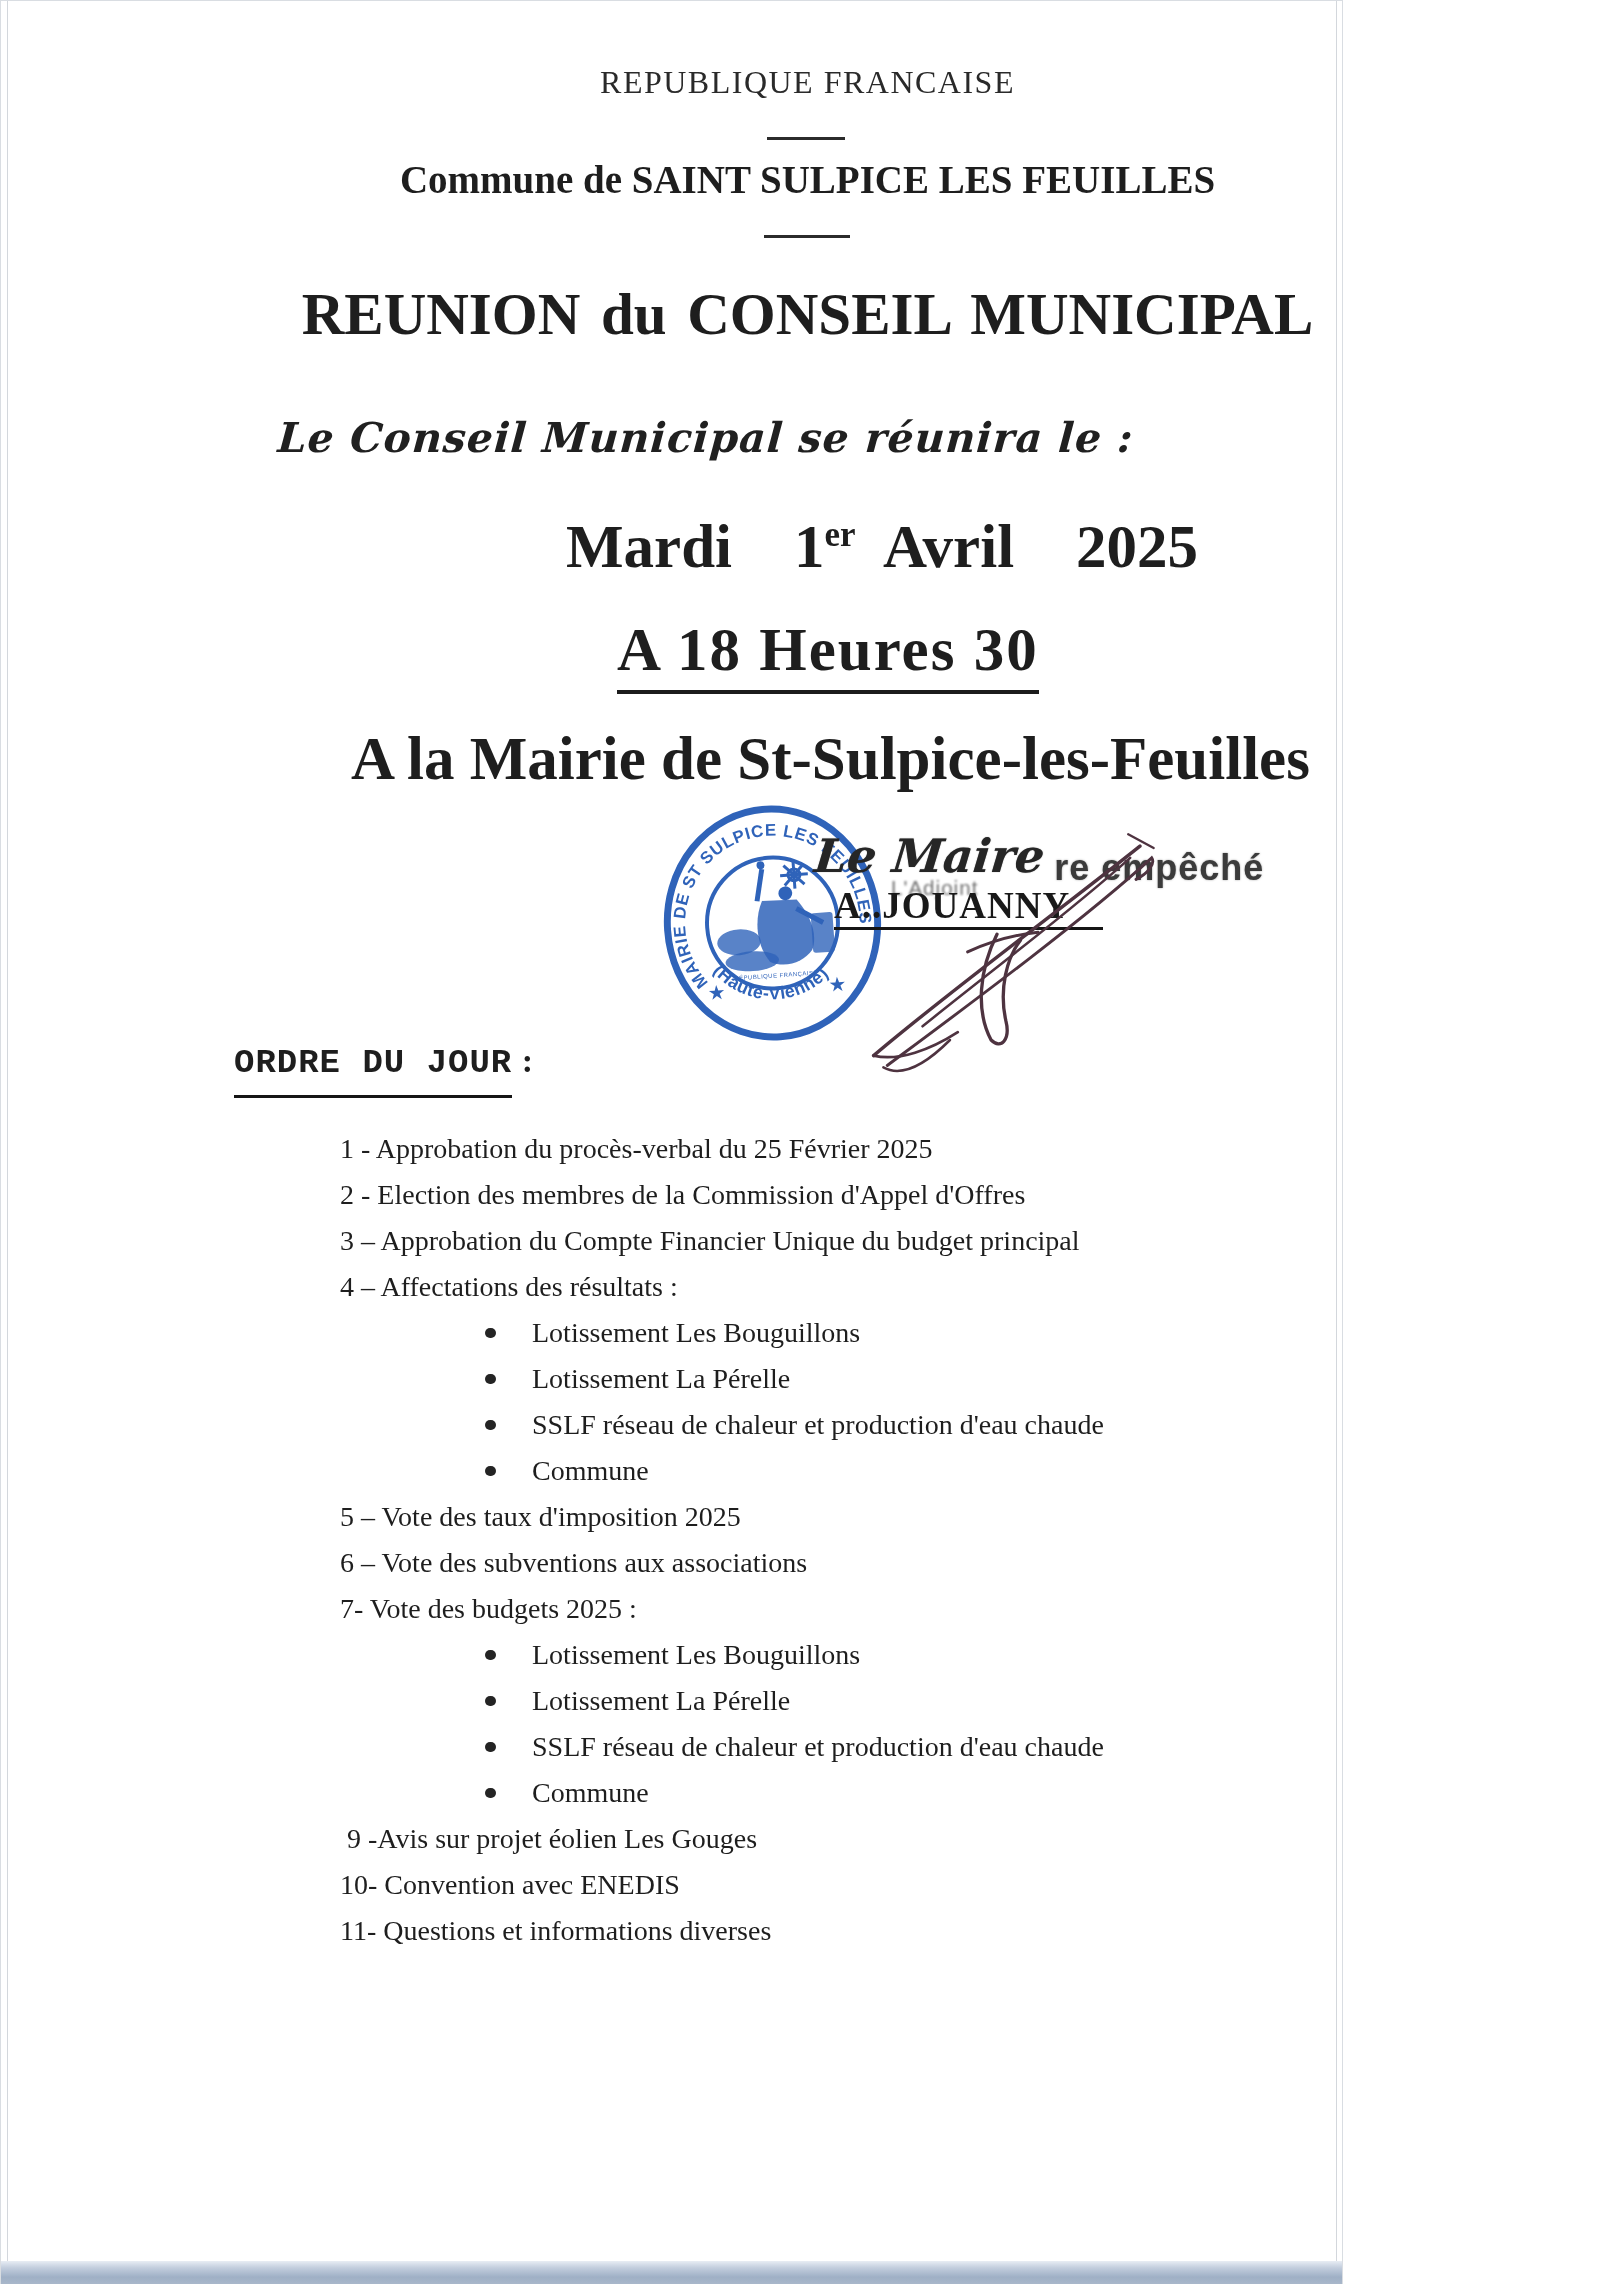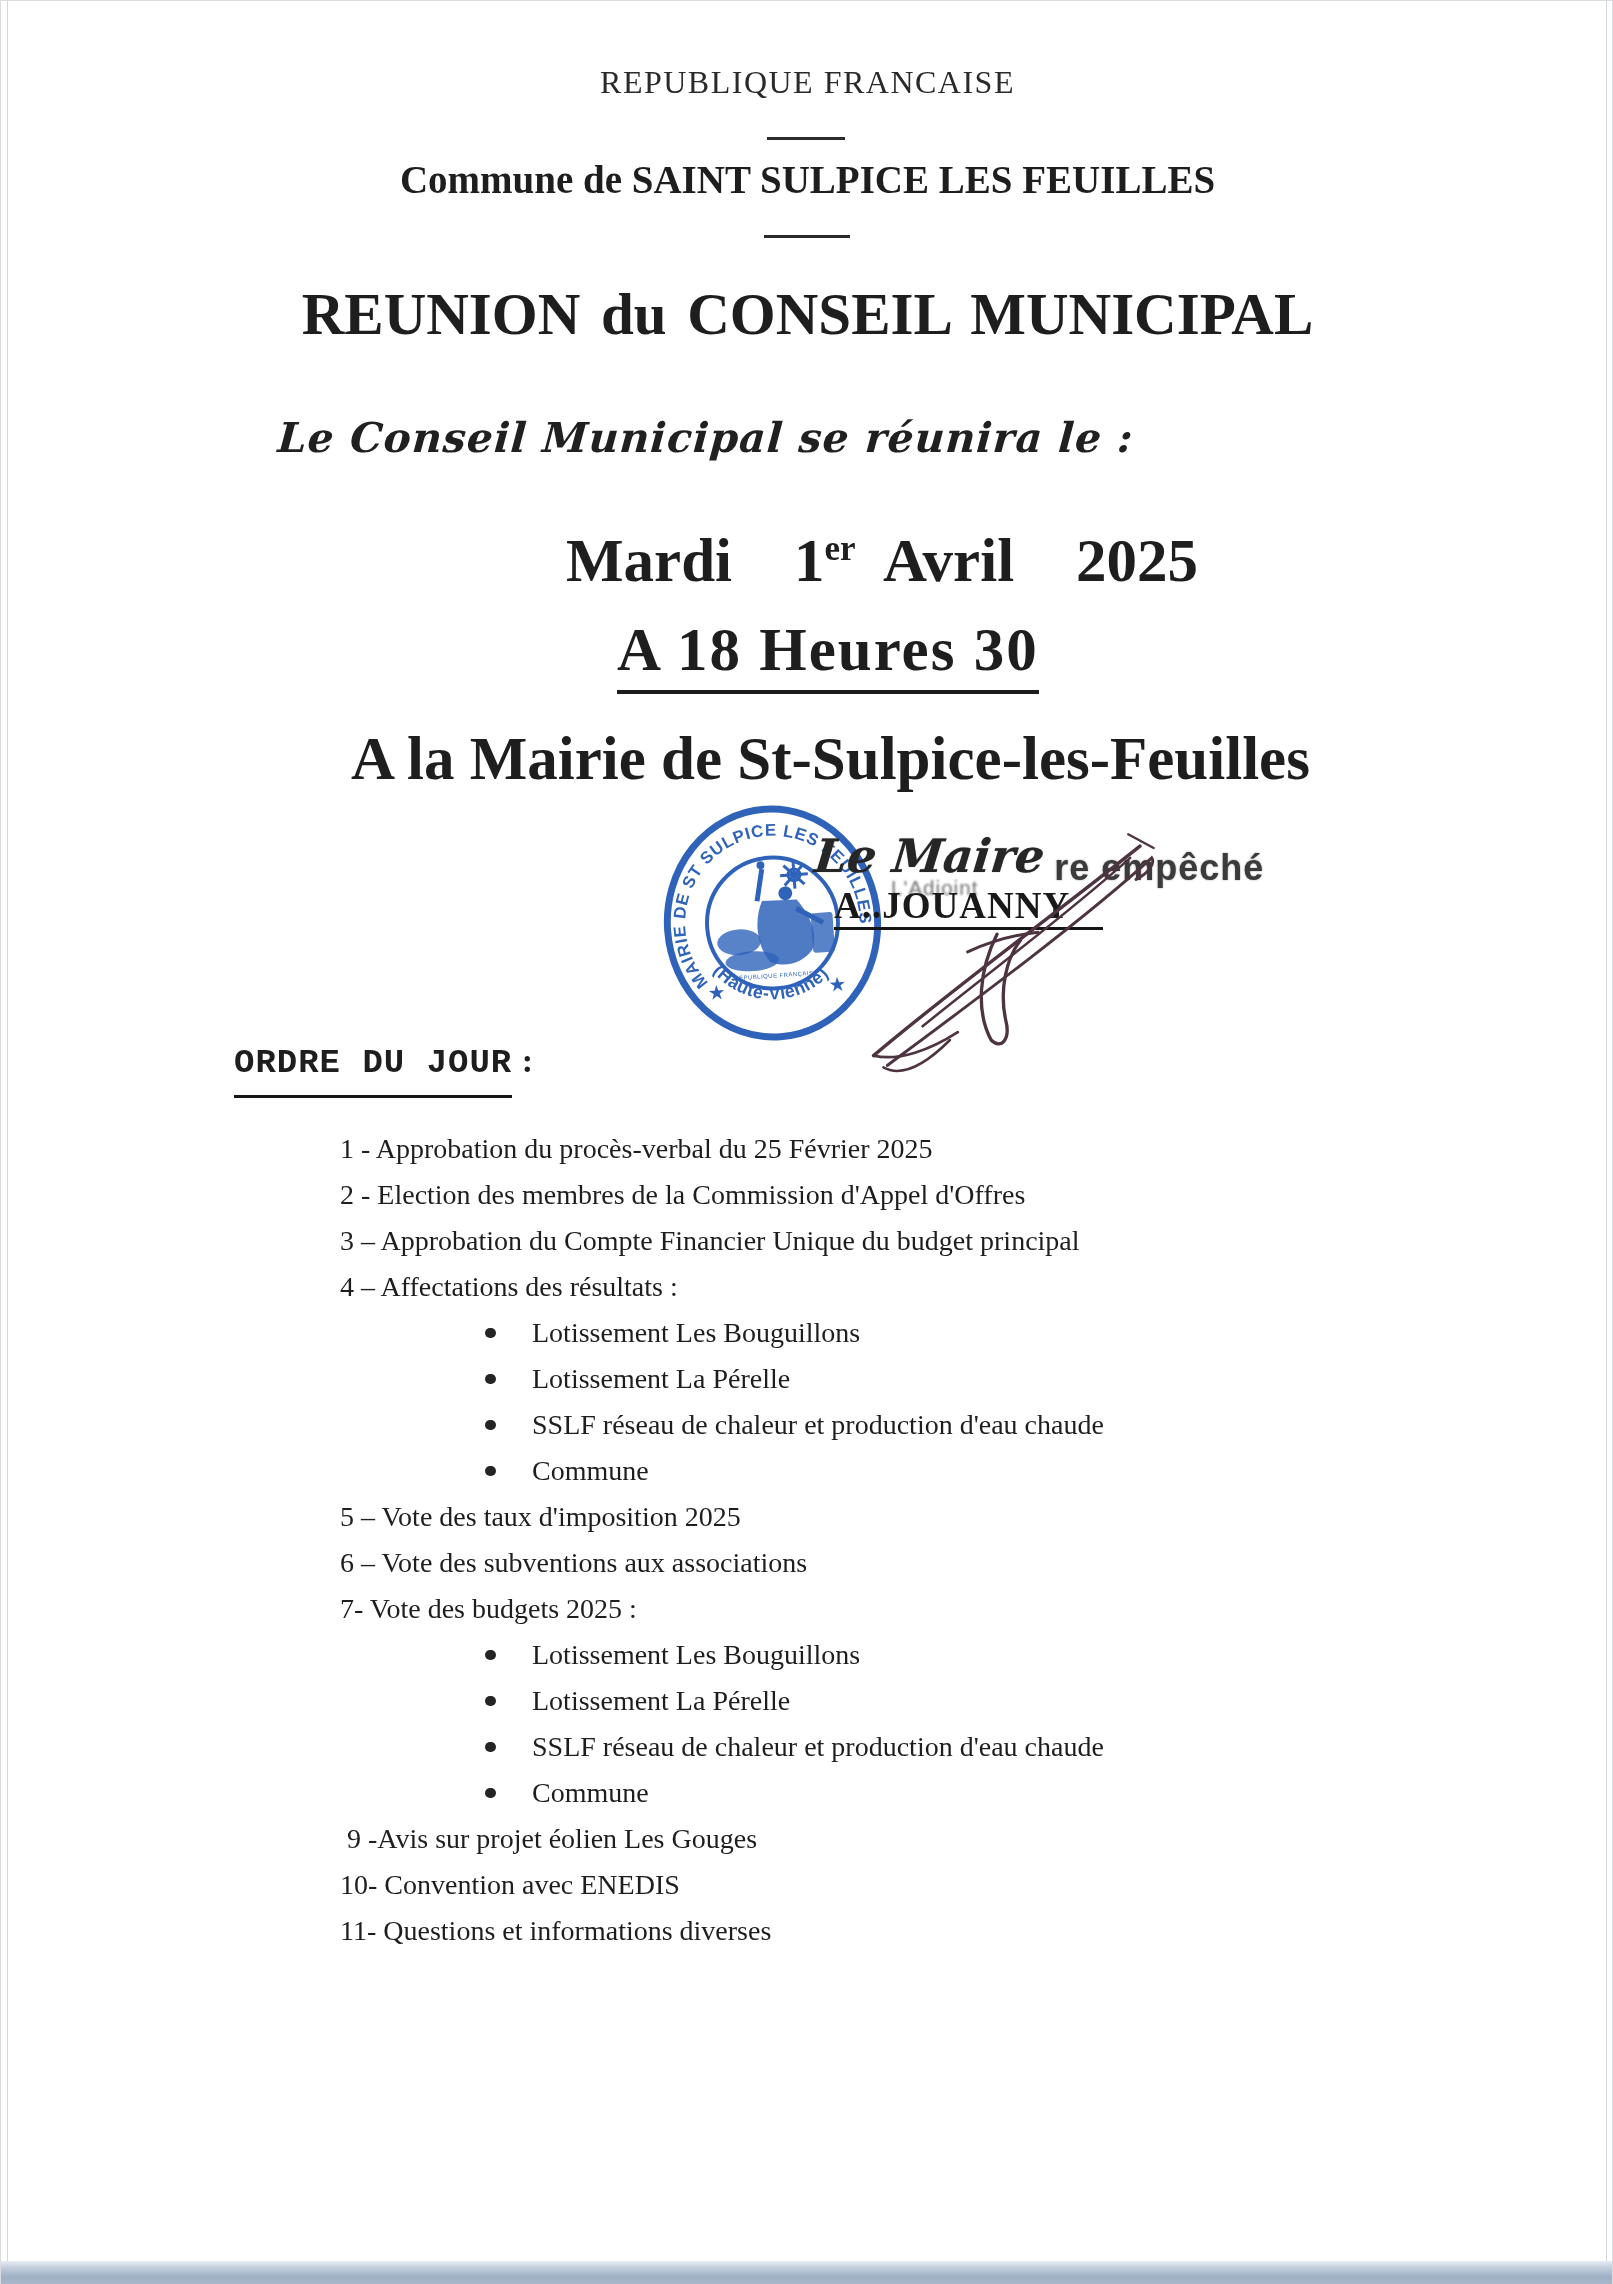--- a/index.html
+++ b/index.html
@@ -1,28 +1,28 @@
 <!DOCTYPE html>
 <html><head>
 <meta charset="utf-8">
 <style>
   html,body{margin:0;padding:0;background:#ffffff;}
   .page{
     position:relative;
-    width:1613px;height:2285px;
+    width:1343px;height:2285px;
     background:#ffffff;
     border:1px solid #d9dde2;
     box-sizing:border-box;
     font-family:"Liberation Serif","DejaVu Serif",serif;
     color:#1e1e1e;
     overflow:hidden;
   }
   .abs{position:absolute;}
   .centered{left:0;width:1613px;text-align:center;}
-  .pre{white-space:pre;margin-top:14px;}
+  .pre{white-space:pre;}
 
   .republique{top:63px;font-size:32px;letter-spacing:1.5px;color:#2a2a2a;}
   .rule{background:#2b2b2b;height:2.9px;}
   .rule1{top:136px;left:766px;width:78px;}
   .rule2{top:234px;left:763px;width:86px;}
   .commune{top:156px;font-size:39px;font-weight:bold;}
   .main-title{top:279px;font-size:59px;font-weight:bold;word-spacing:5.9px;}
   .cursive-intro{
     top:413px;left:277px;
     font-family:"DejaVu Serif","Liberation Serif",serif;

